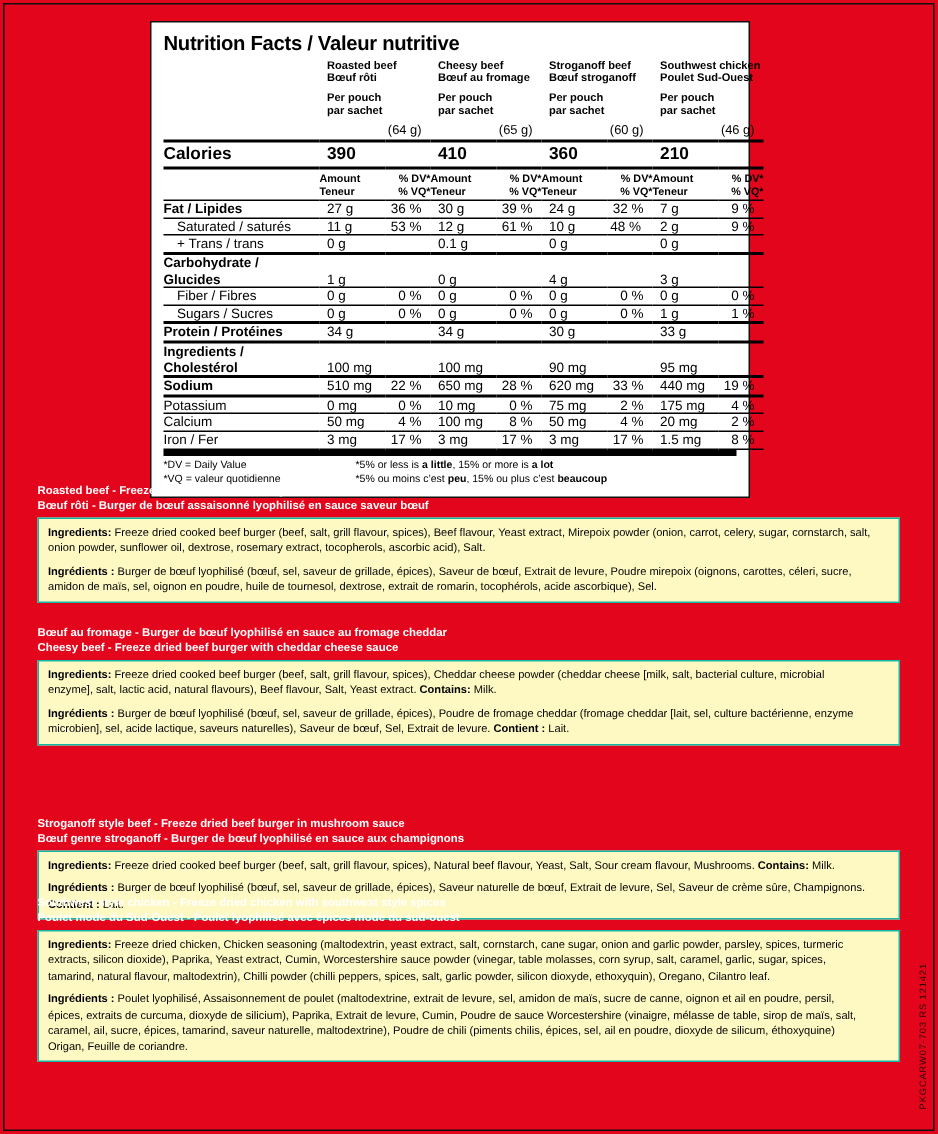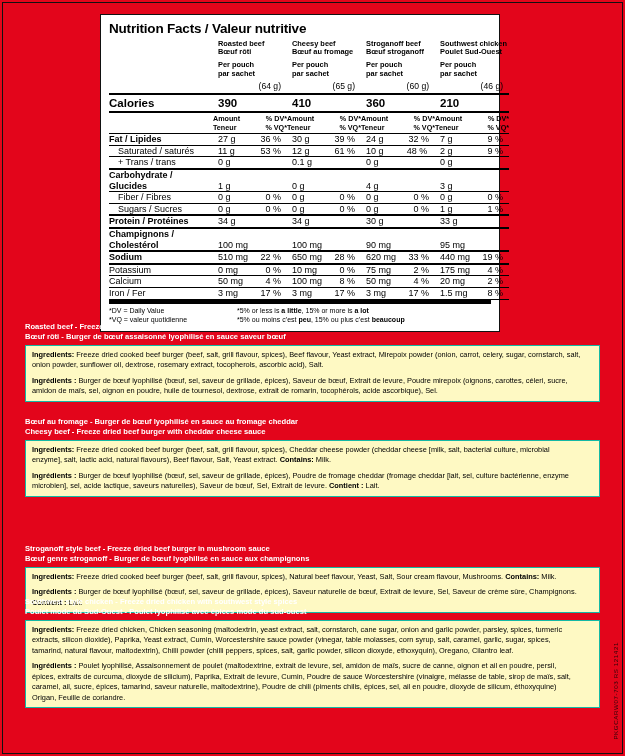--- a/index.html
+++ b/index.html
@@ -326,21 +326,21 @@
             <td class="val c-amt rule-med" style="padding-left: 5px;">34 g</td>
             <td class="val c-dv rule-med" style="text-align: right; padding-right: 6px;"></td>
             <td class="val c-amt rule-med" style="padding-left: 5px;">34 g</td>
             <td class="val c-dv rule-med" style="text-align: right; padding-right: 6px;"></td>
             <td class="val c-amt rule-med" style="padding-left: 5px;">30 g</td>
             <td class="val c-dv rule-med" style="text-align: right; padding-right: 6px;"></td>
             <td class="val c-amt rule-med" style="padding-left: 5px;">33 g</td>
             <td class="val c-dv rule-med" style="text-align: right; padding-right: 6px;"></td>
           </tr>
           <tr>
-            <td class="nm-bold rule-med">Champignons / Cholestérol</td>
+            <td class="nm-bold rule-med">Ingredients / Cholestérol</td>
             <td class="val c-amt rule-med" style="padding-left: 5px;">100 mg</td>
             <td class="val c-dv rule-med" style="text-align: right; padding-right: 6px;"></td>
             <td class="val c-amt rule-med" style="padding-left: 5px;">100 mg</td>
             <td class="val c-dv rule-med" style="text-align: right; padding-right: 6px;"></td>
             <td class="val c-amt rule-med" style="padding-left: 5px;">90 mg</td>
             <td class="val c-dv rule-med" style="text-align: right; padding-right: 6px;"></td>
             <td class="val c-amt rule-med" style="padding-left: 5px;">95 mg</td>
             <td class="val c-dv rule-med" style="text-align: right; padding-right: 6px;"></td>
           </tr>
           <tr>

